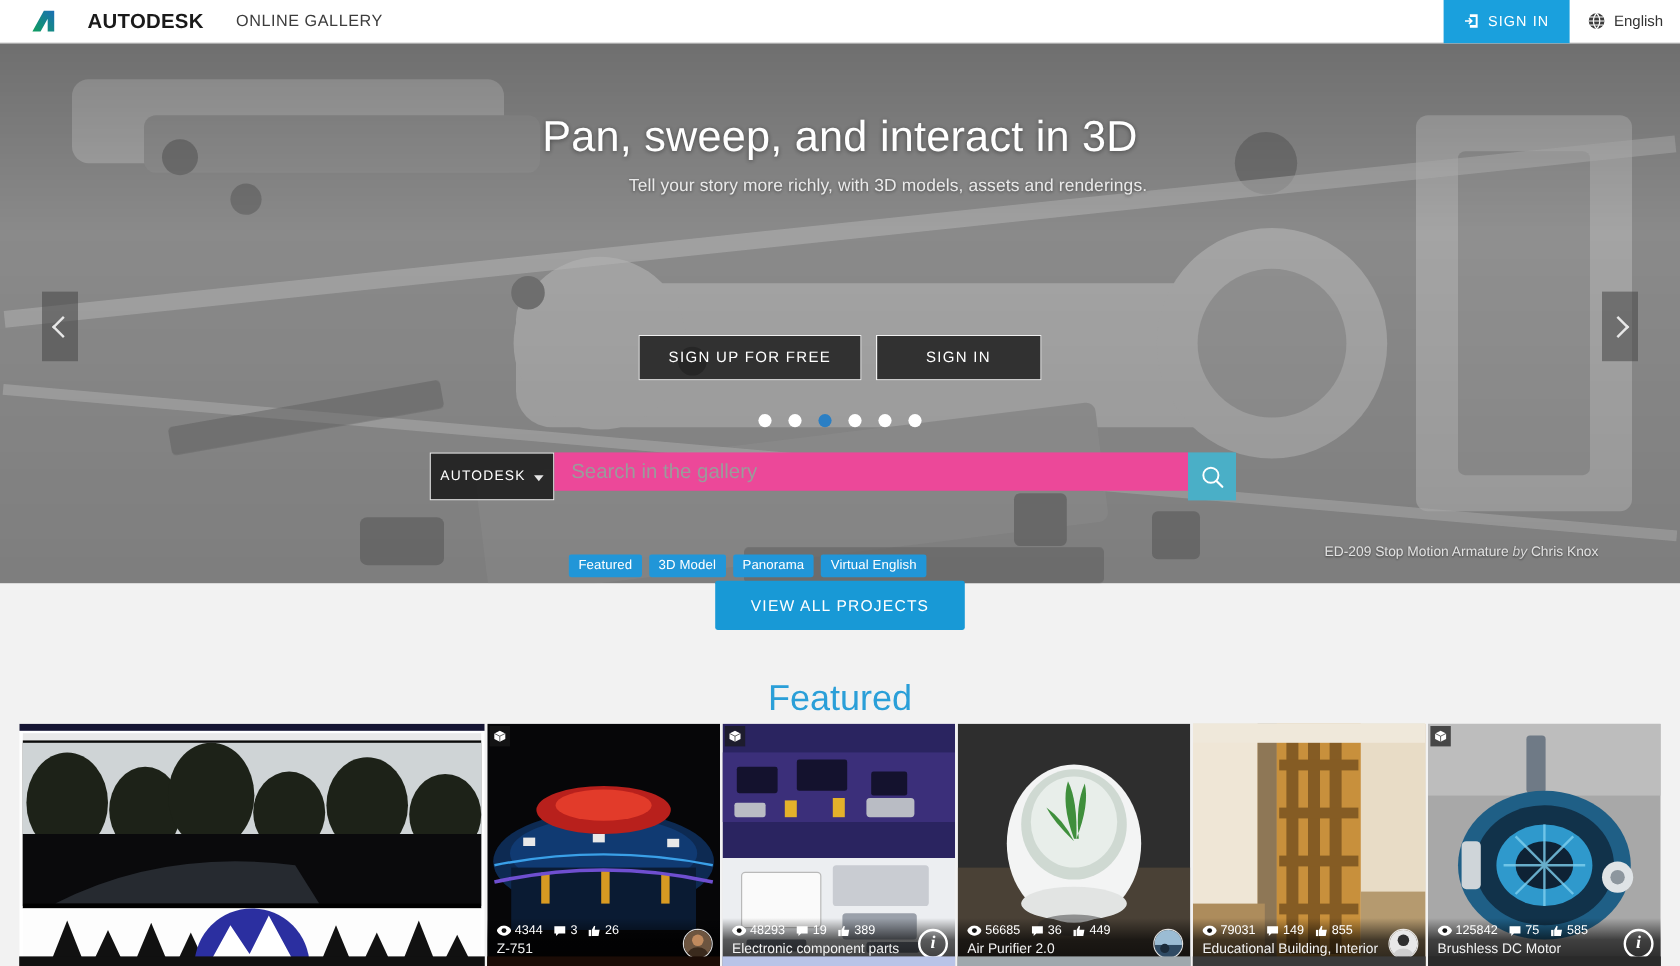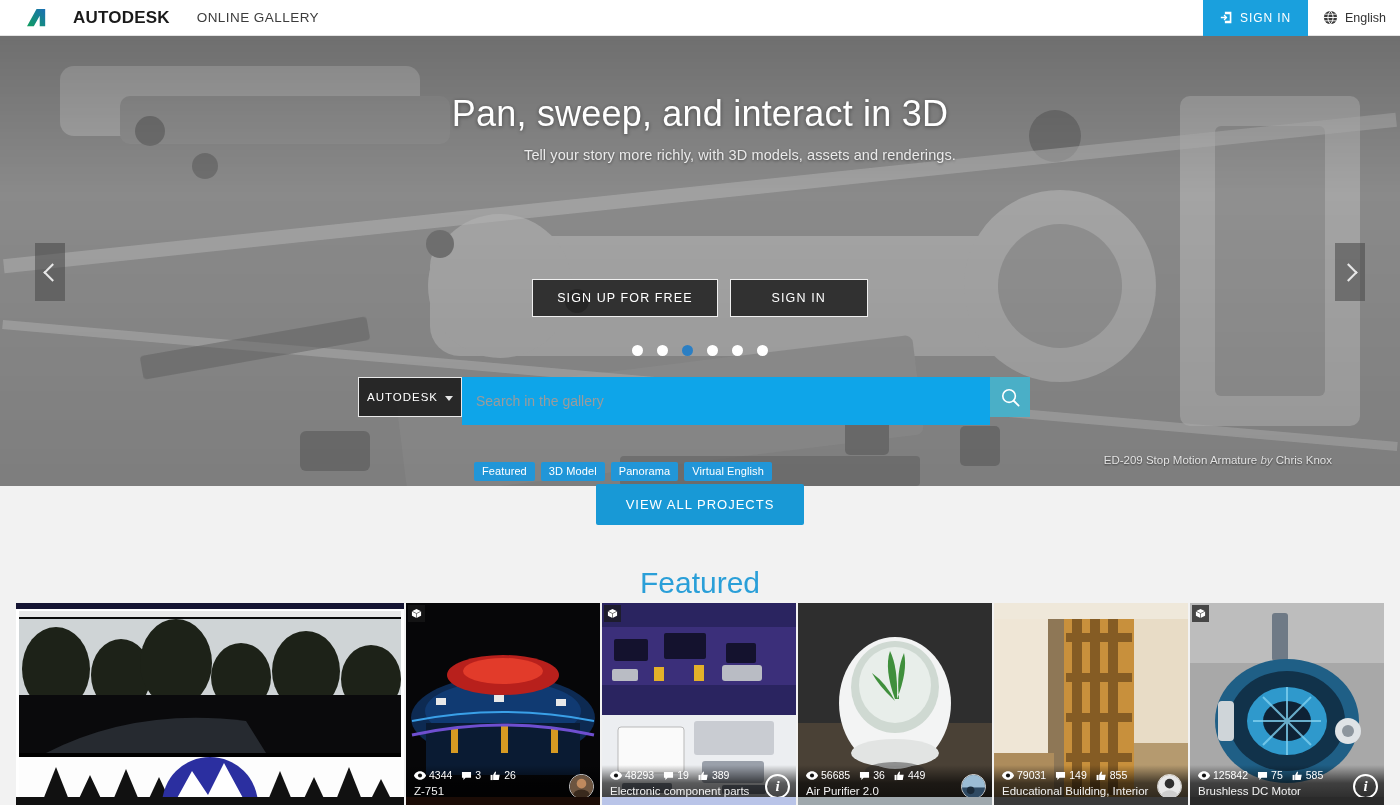--- a/index.html
+++ b/index.html
@@ -108,22 +108,22 @@
   .category {
     width: 104px; height: 40px;
     background: rgba(18,18,18,.82);
     border: 1px solid rgba(255,255,255,.9);
     color: #fff; font-size: 11.5px; letter-spacing: 1px;
     display: flex; align-items: center; justify-content: center; gap: 7px;
     cursor: pointer;
   }
   .caret { width: 0; height: 0; border-left: 4px solid transparent; border-right: 4px solid transparent; border-top: 5px solid #e6e6e6; margin-top: 3px; }
   .search-input {
-    width: 528px; height: 48px; border: none; outline: none;
-    background: #0ea5e9; padding: 0 14px; font-size: 14px; color: #333;
+    width: 528px; height: 32px; border: none; outline: none;
+    background: #ec4899; padding: 0 14px; font-size: 17px; color: #333;
     font-family: "Liberation Sans", sans-serif;
   }
   .search-input::placeholder { color: #9b9b9b; }
   .search-btn {
     width: 40px; height: 40px; background: #4aafc7;
     border: none; display: flex; align-items: center; justify-content: center;
     cursor: pointer;
   }
   .tags { position: absolute; top: 426px; left: 474px; display: flex; gap: 6px; }
   .tag {

